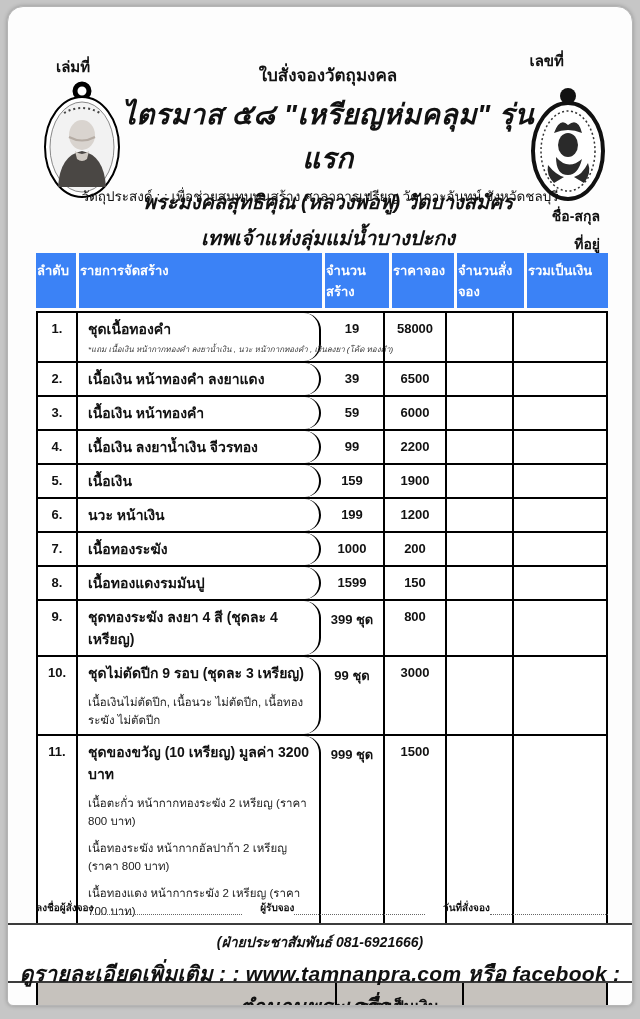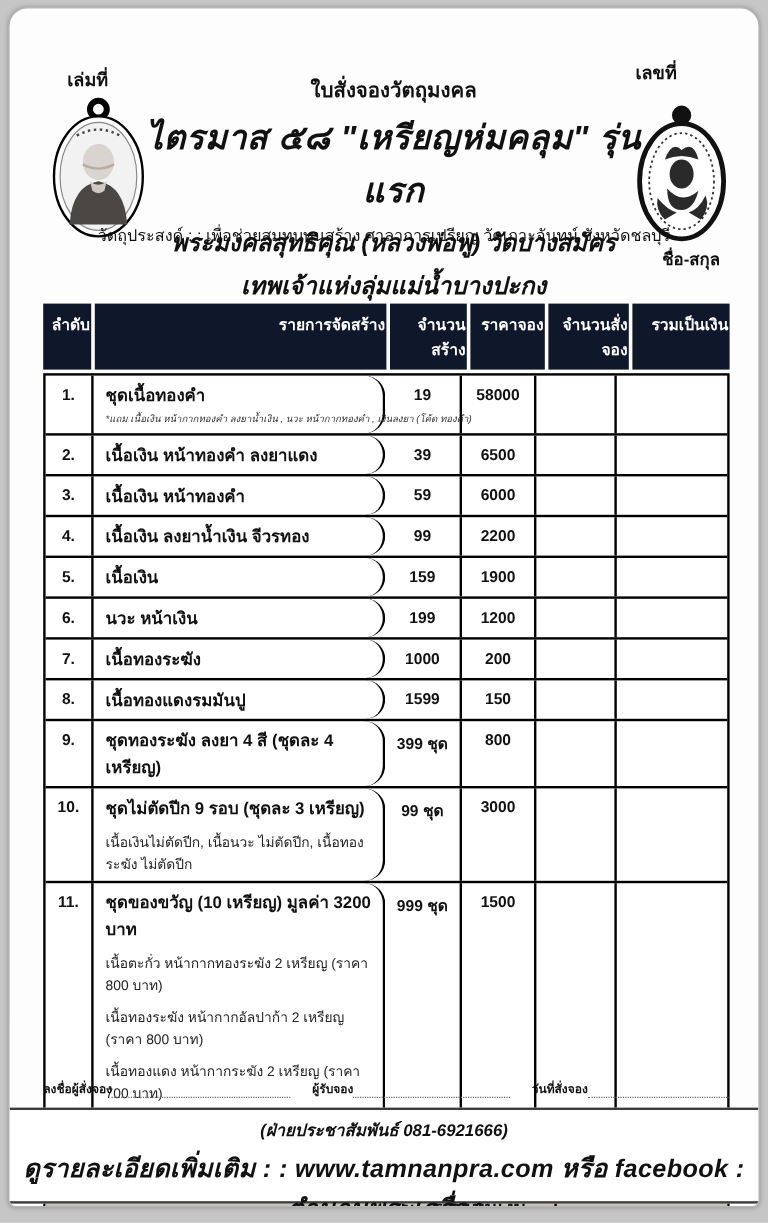--- a/index.html
+++ b/index.html
@@ -41,22 +41,22 @@
   .form-line.name { top:198px; }
   .form-line.addr { top:226px; }
   .fl-label { font-weight:bold; font-size:14px; white-space:nowrap; padding-right:4px; }
   .dotted { flex:1; border-bottom:1.5px dotted #666; height:16px; }
 
   
   .order-table { position:absolute; left:28px; top:246px; width:572px; }
   .tgrid { display:grid; grid-template-columns:40px 243px 64px 62px 67px 1fr; }
   .thead { column-gap:3px; margin-bottom:3px; }
   .thead .hcell {
-    background:#0f172a; color:#fff; font-weight:bold; font-size:13px;
-    text-align:right; padding:7px 1px 6px 1px;
+    background:#3b82f6; color:#fff; font-weight:bold; font-size:13px;
+    text-align:left; padding:7px 1px 6px 1px;
   }
   .tbody-wrap { border:2.5px solid #000; background:#fff; }
   .trow { border-bottom:2px solid #000; }
   .trow:last-child { border-bottom:none; }
   .tcell { border-right:2px solid #000; padding:5px 2px; font-size:13px; text-align:center; }
   .tcell:last-child { border-right:none; }
   .tcell.item { text-align:left; padding-left:10px; padding-right:4px;border-radius:17px; }
   .item-title { font-weight:bold; font-size:14px; }
   .item-note-tiny { font-size:8px; font-style:italic; color:#333; margin-top:3px; white-space:nowrap; }
   .item-note { font-size:11.5px; color:#222; margin-top:9px; }
@@ -73,21 +73,21 @@
   }
 
   
   .signature-row { position:absolute; left:28px; right:24px; top:893px; display:flex; gap:18px; align-items:flex-end; }
   .sig-item { display:flex; align-items:flex-end; flex:1; }
   .sig-label { font-weight:bold; font-size:10px; white-space:nowrap; }
   .sig-line { flex:1; border-bottom:1.2px dotted #666; height:14px; }
 
   
   .footer-box {
-    position:absolute; left:0px; right:0px; top:916px; height:80px;
+    position:absolute; left:0px; right:0px; top:916px; height:60px;
     border-top:2px solid #3c3c3c; border-bottom:2px solid #3c3c3c;
     background:#fff; text-align:center; padding-top:6px;
   }
   .pr-line { font-size:14px; font-weight:bold; font-style:italic; }
   .info-line { font-size:21px; font-weight:bold; font-style:italic; margin-top:4px; letter-spacing:.3px; }
 </style>
 </head>
 <body>
 
 <div class="page">
@@ -138,20 +138,24 @@
   </div>
   <div class="purpose">วัตถุประสงค์ : : เพื่อช่วยสมทบทุนสร้าง ศาลาการเปรียญ วัดเกาะจันทน์ จังหวัดชลบุรี</div>
 
   <div class="form-line name">
     <span class="fl-label">ชื่อ-สกุล</span>
     <span class="dotted" style="flex:0 0 238px"></span>
     <span class="fl-label" style="padding-left:10px">เบอร์โทรศัพท์</span>
     <span class="dotted"></span>
   </div>
 
+  <div class="form-line addr">
+    <span class="fl-label">ที่อยู่</span>
+    <span class="dotted"></span>
+  </div>
 
   <div class="order-table">
     <div class="tgrid thead" id="thead">
         <div class="hcell">ลำดับ</div>
         <div class="hcell">รายการจัดสร้าง</div>
         <div class="hcell">จำนวนสร้าง</div>
         <div class="hcell">ราคาจอง</div>
         <div class="hcell">จำนวนสั่งจอง</div>
         <div class="hcell">รวมเป็นเงิน</div>
       </div>

